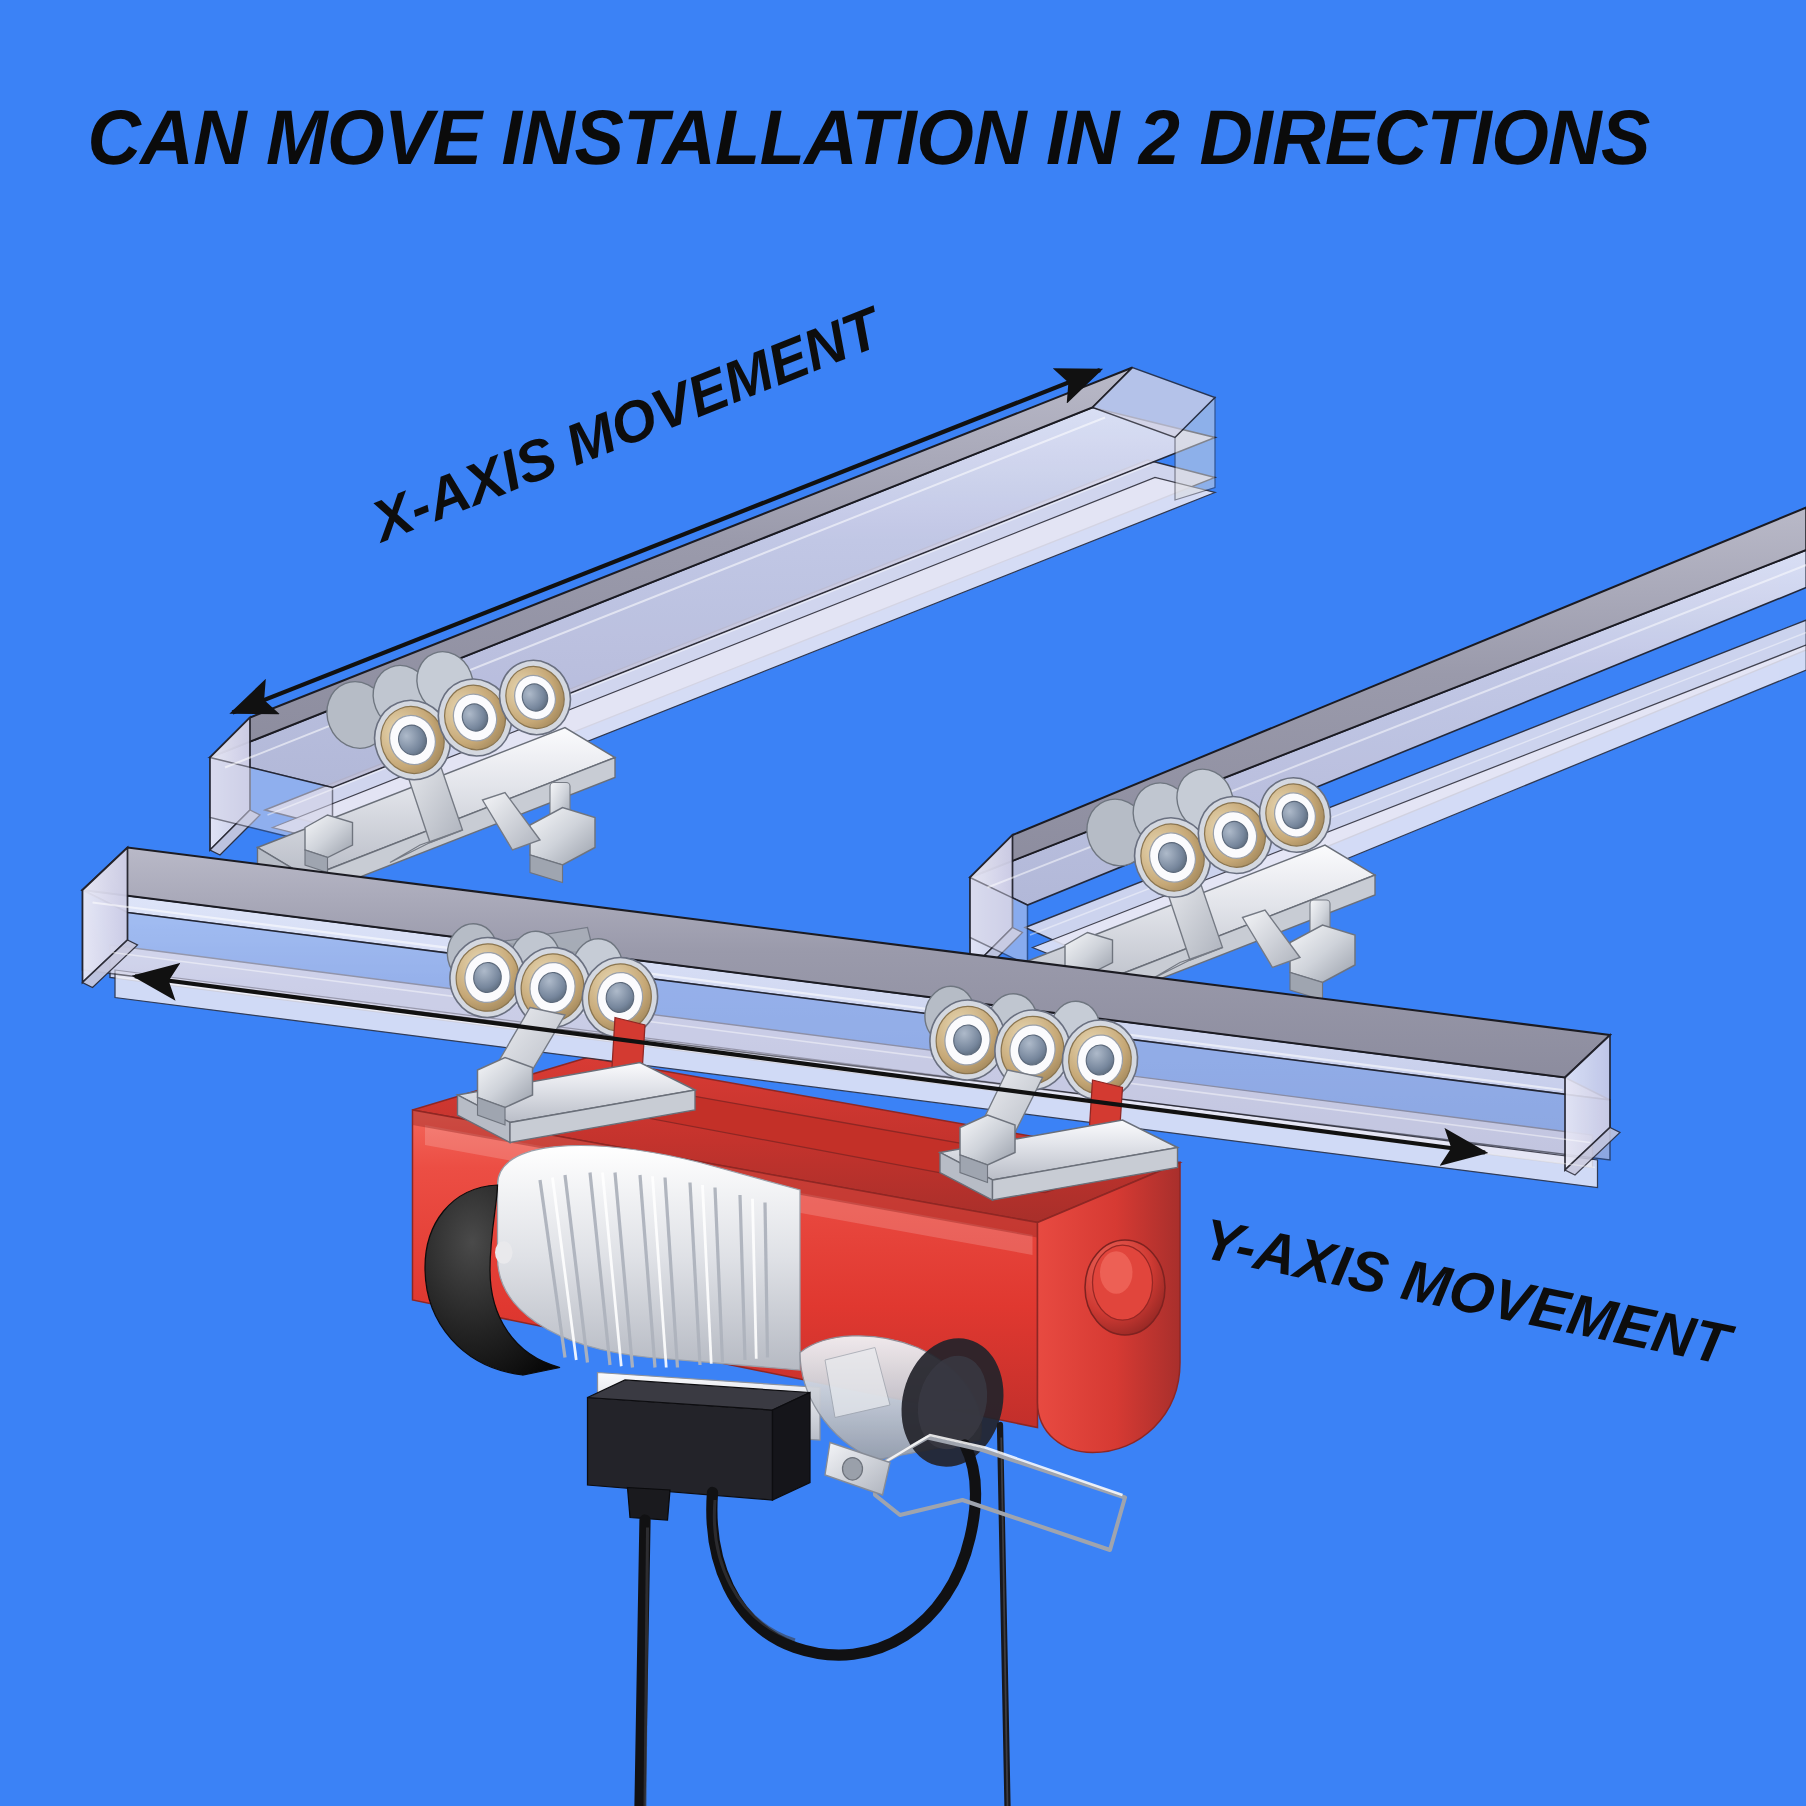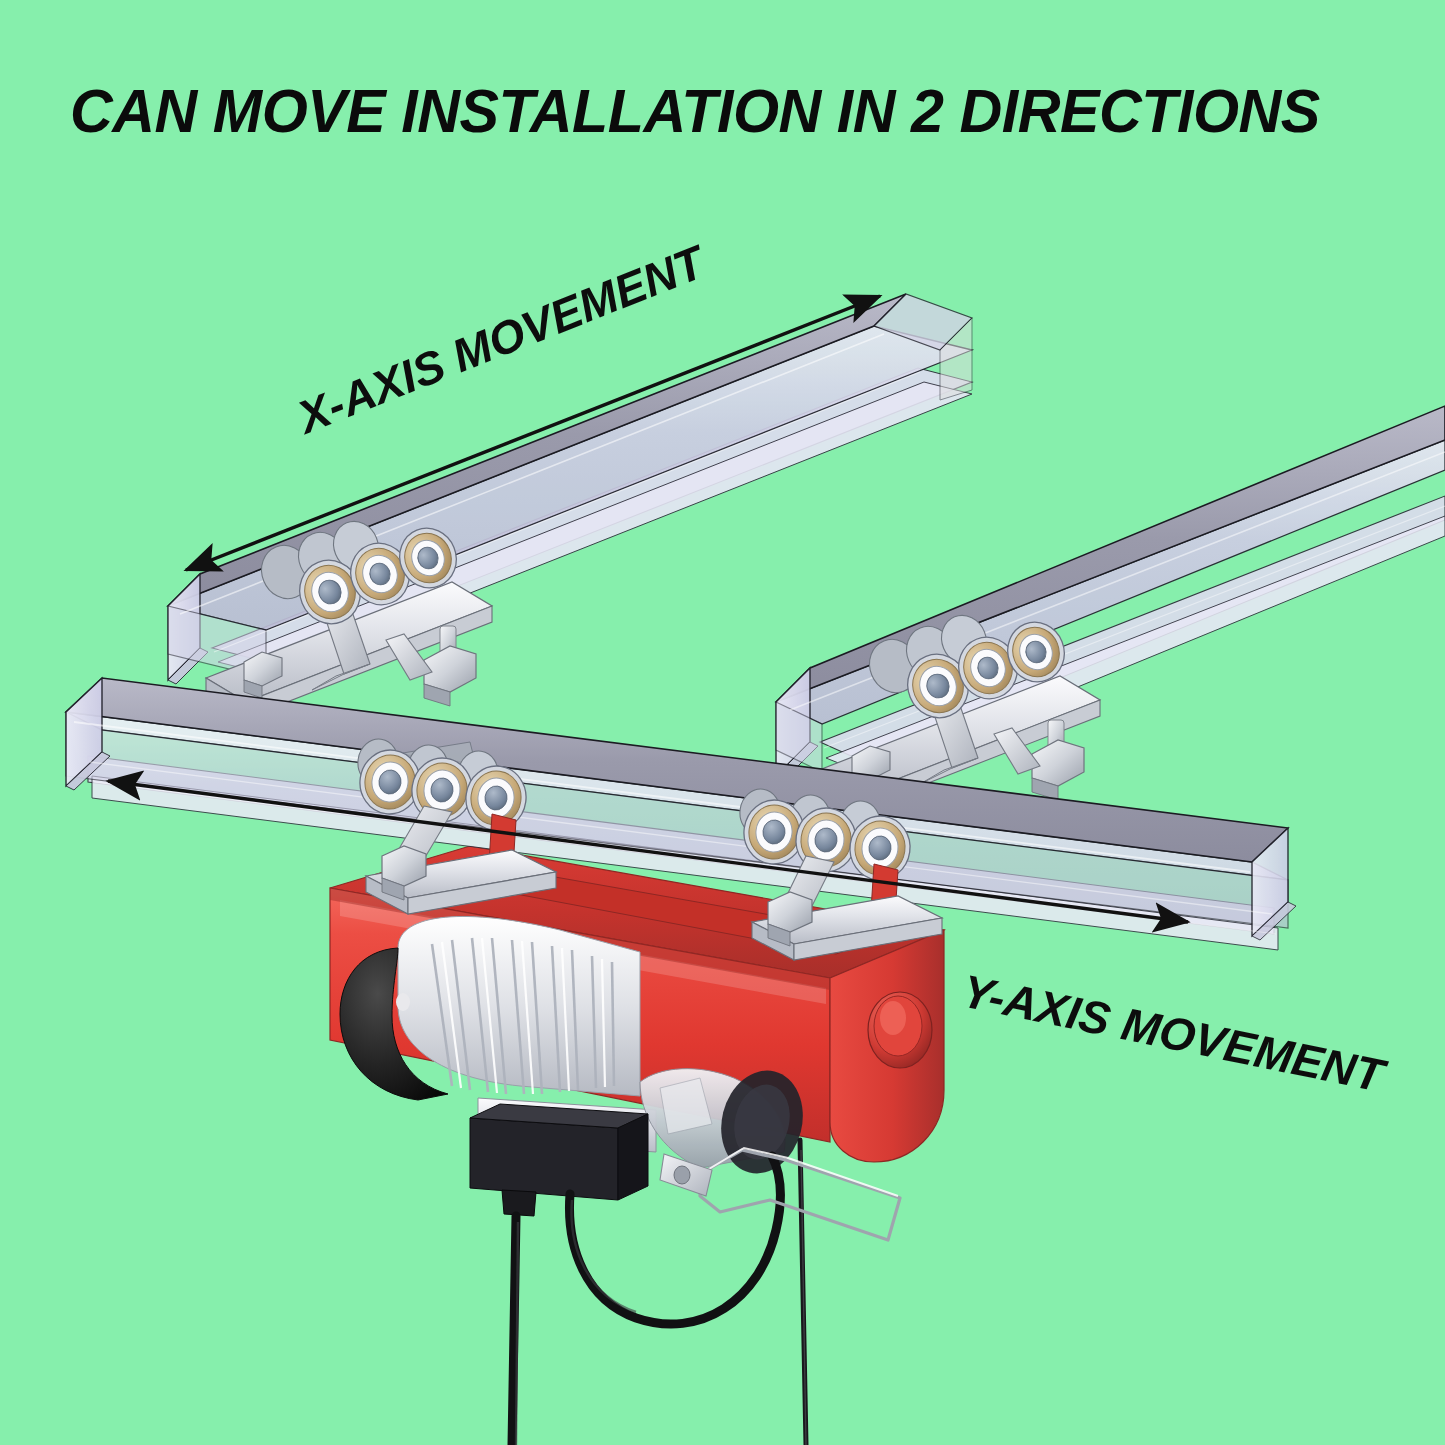--- a/index.html
+++ b/index.html
@@ -1,18 +1,18 @@
 <!DOCTYPE html>
 <html><head>
 <meta charset="utf-8">
 <style>
   html,body{margin:0;padding:0;background:#ffffff;}
   body{width:1445px;height:1445px;overflow:hidden;
        font-family:"Liberation Sans","DejaVu Sans",sans-serif;}
-  #stage{position:relative;width:1445px;height:1445px;background:#86efac;}
+  #stage{position:relative;width:1445px;height:1445px;background:#3b82f6;}
   #scene{position:absolute;left:0;top:0;width:1445px;height:1445px;}
   .ttl{
     position:absolute;left:70px;top:78px;width:1340px;
     font-family:"Liberation Sans","DejaVu Sans",sans-serif;
     font-weight:bold;font-style:italic;font-size:62px;line-height:66px;
     letter-spacing:-0.5px;color:#0b0b0b;white-space:nowrap;
     transform:scaleX(0.955);transform-origin:left top;
   }
   .axlbl{
     position:absolute;font-family:"Liberation Sans","DejaVu Sans",sans-serif;

